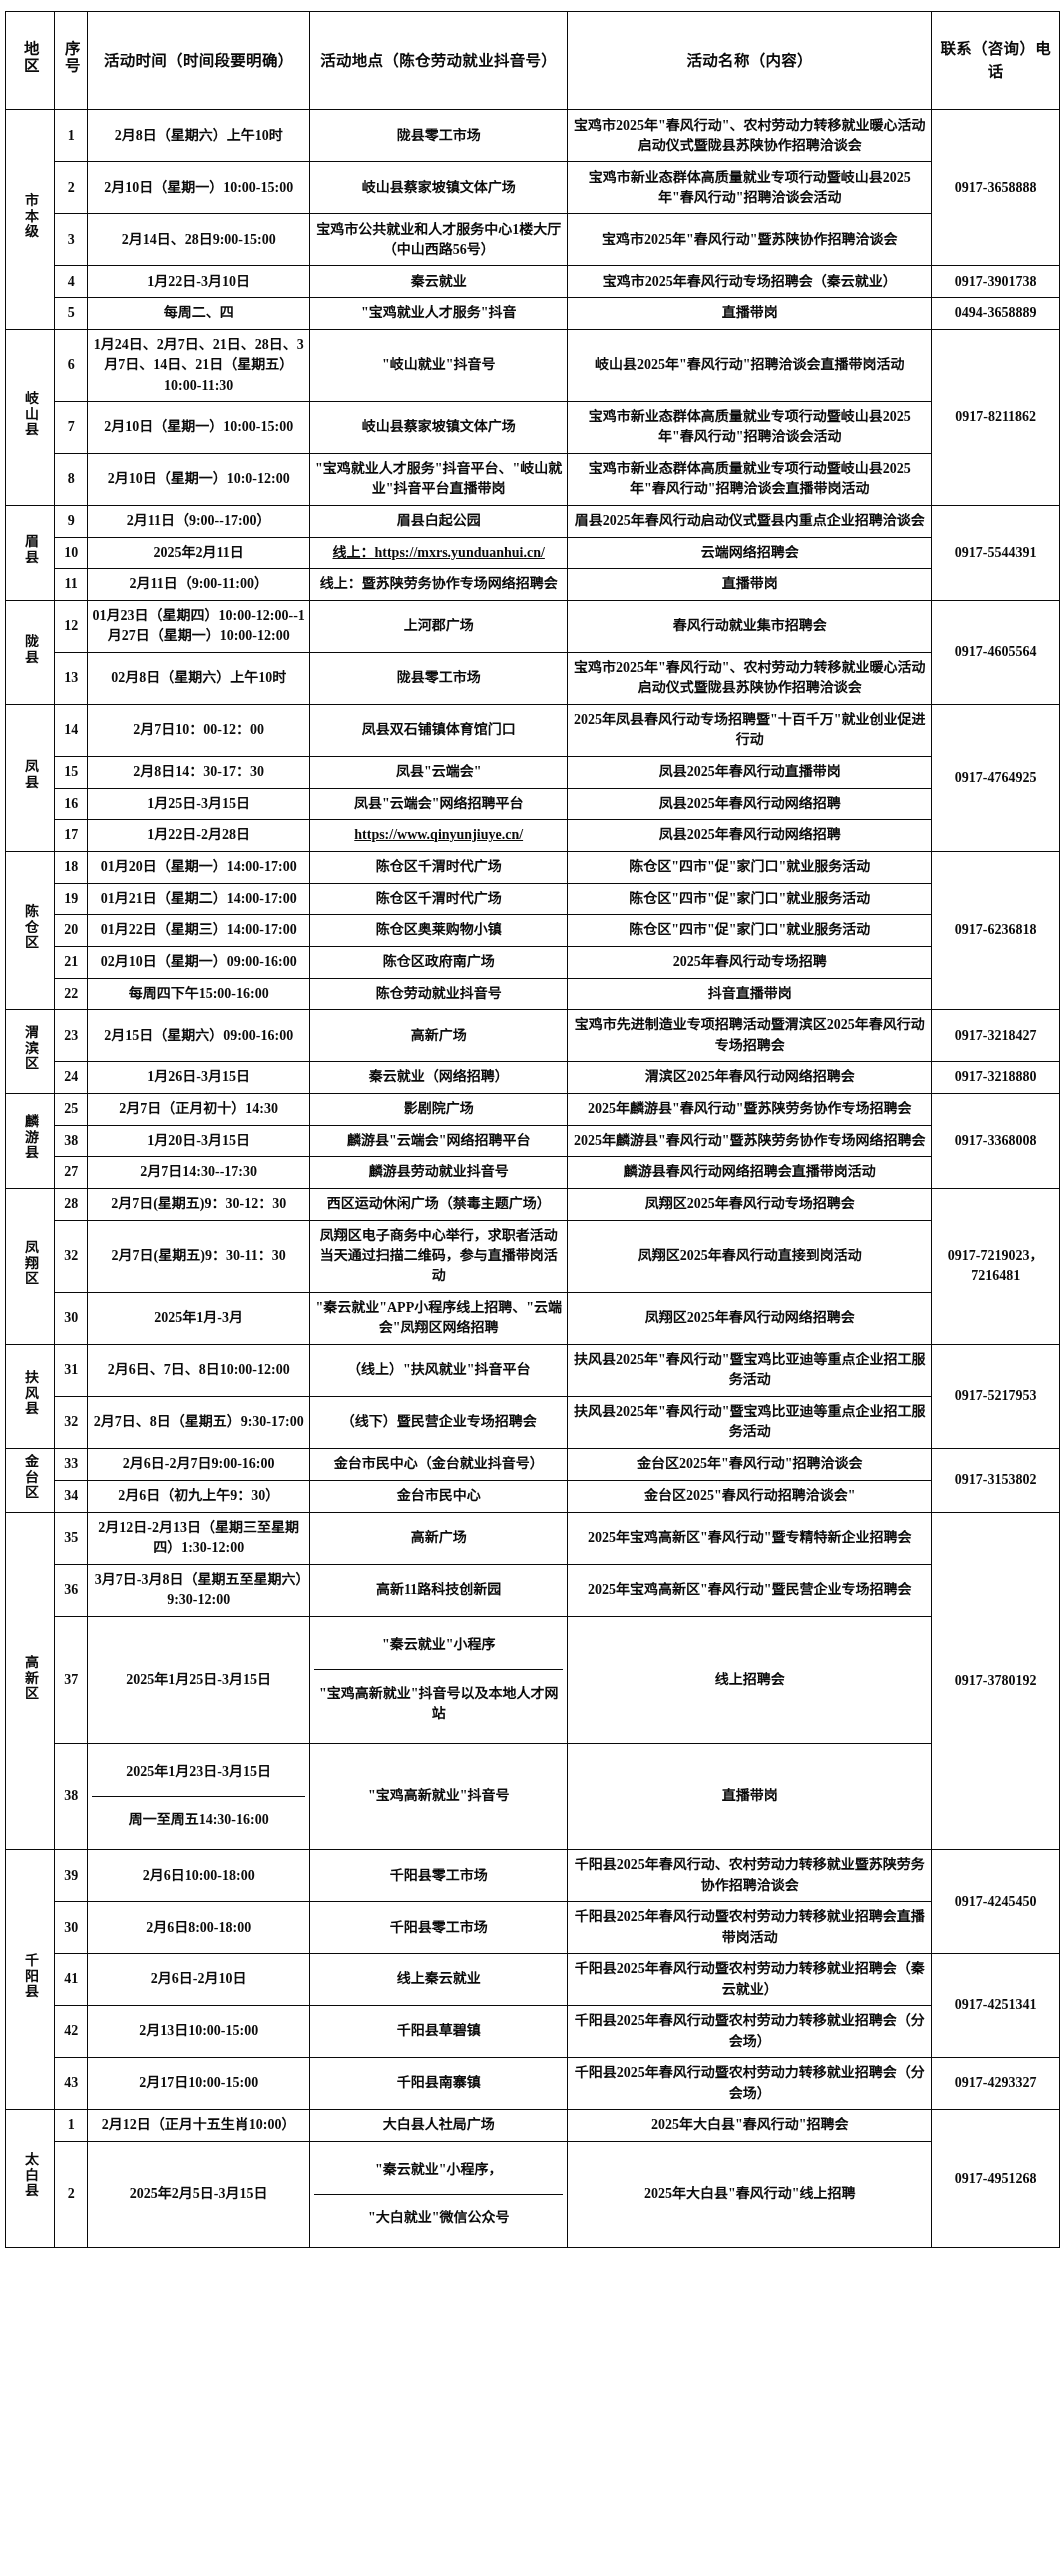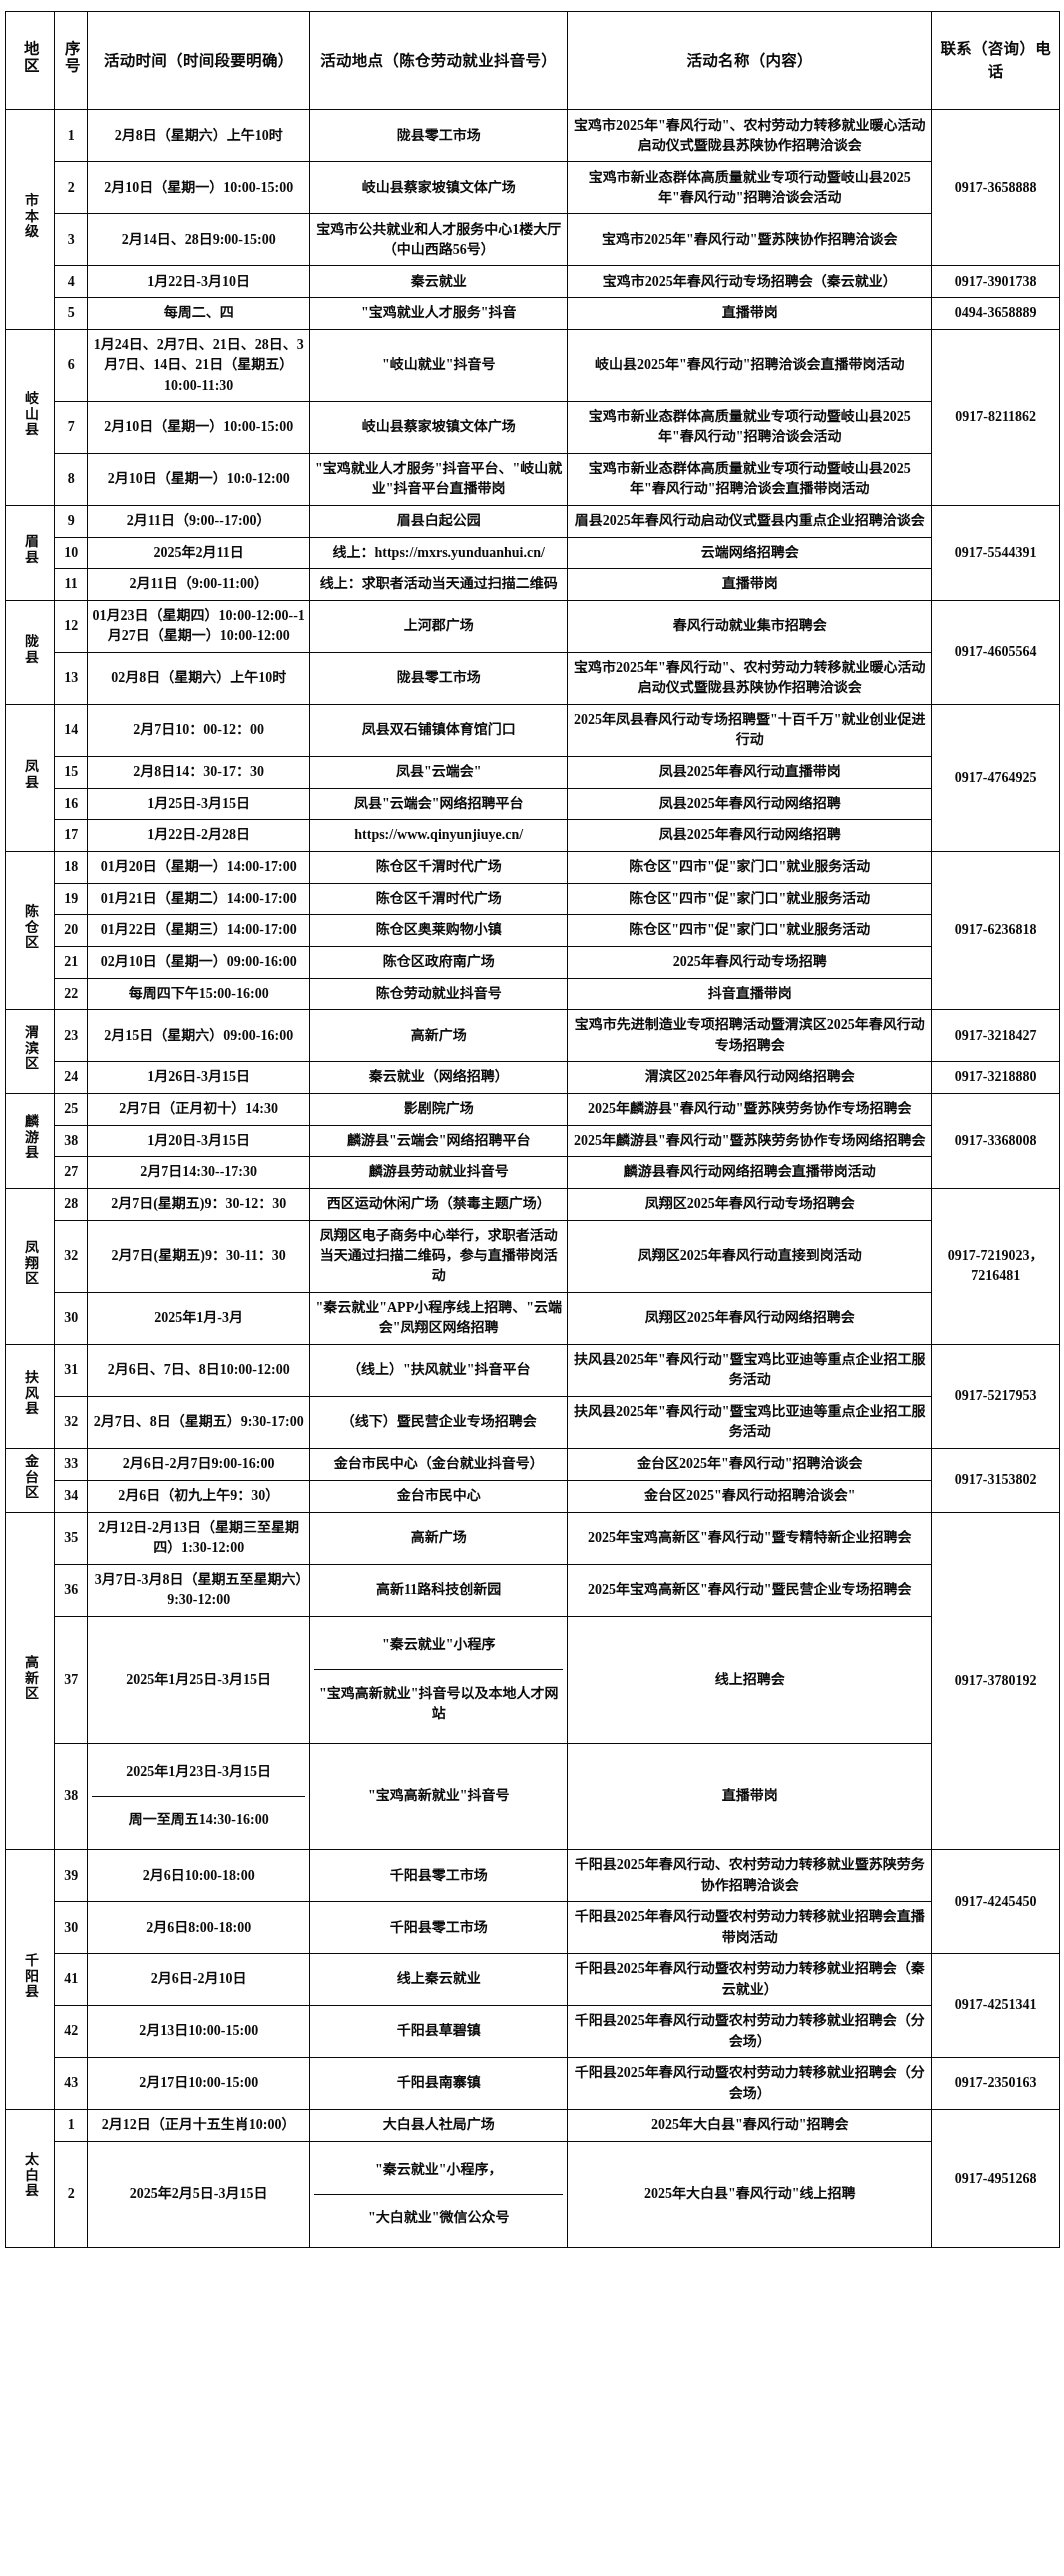--- a/index.html
+++ b/index.html
@@ -89,20 +89,21 @@
     padding: 13.4px 2.1px;
   }
   .sub-split > .sub-cell + .sub-cell {
     border-top: 1px solid #0a0a0a;
   }
   td.nested {
     padding: 0;
   }
   .url {
     word-break: break-all;
+    text-decoration: underline;
   }
 </style>
 </head>
 <body>
 
 <div class="page">
   <table class="sched">
     <colgroup>
       <col class="c-region">
         <col class="c-seq">
@@ -186,21 +187,21 @@
         </tr>
         <tr>
           <td class="seq">10</td>
           <td class="time">2025年2月11日</td>
           <td class="place url">线上：https://mxrs.yunduanhui.cn/</td>
           <td class="name">云端网络招聘会</td>
         </tr>
         <tr>
           <td class="seq">11</td>
           <td class="time">2月11日（9:00-11:00）</td>
-          <td class="place">线上：求职者活动当天通过扫描二维码</td>
+          <td class="place">线上：暨苏陕劳务协作专场网络招聘会</td>
           <td class="name">直播带岗</td>
         </tr>
         <tr>
           <td class="region" rowspan="2"><span class="vtxt">陇县</span></td>
           <td class="seq">12</td>
           <td class="time">01月23日（星期四）10:00-12:00--1月27日（星期一）10:00-12:00</td>
           <td class="place">上河郡广场</td>
           <td class="name">春风行动就业集市招聘会</td>
           <td class="phone" rowspan="2">0917-4605564</td>
         </tr>
@@ -412,21 +413,21 @@
           <td class="seq">42</td>
           <td class="time">2月13日10:00-15:00</td>
           <td class="place">千阳县草碧镇</td>
           <td class="name">千阳县2025年春风行动暨农村劳动力转移就业招聘会（分会场）</td>
         </tr>
         <tr>
           <td class="seq">43</td>
           <td class="time">2月17日10:00-15:00</td>
           <td class="place">千阳县南寨镇</td>
           <td class="name">千阳县2025年春风行动暨农村劳动力转移就业招聘会（分会场）</td>
-          <td class="phone" rowspan="1">0917-2350163</td>
+          <td class="phone" rowspan="1">0917-4293327</td>
         </tr>
         <tr>
           <td class="region" rowspan="2"><span class="vtxt">太白县</span></td>
           <td class="seq">1</td>
           <td class="time">2月12日（正月十五生肖10:00）</td>
           <td class="place">大白县人社局广场</td>
           <td class="name">2025年大白县"春风行动"招聘会</td>
           <td class="phone" rowspan="2">0917-4951268</td>
         </tr>
         <tr>

